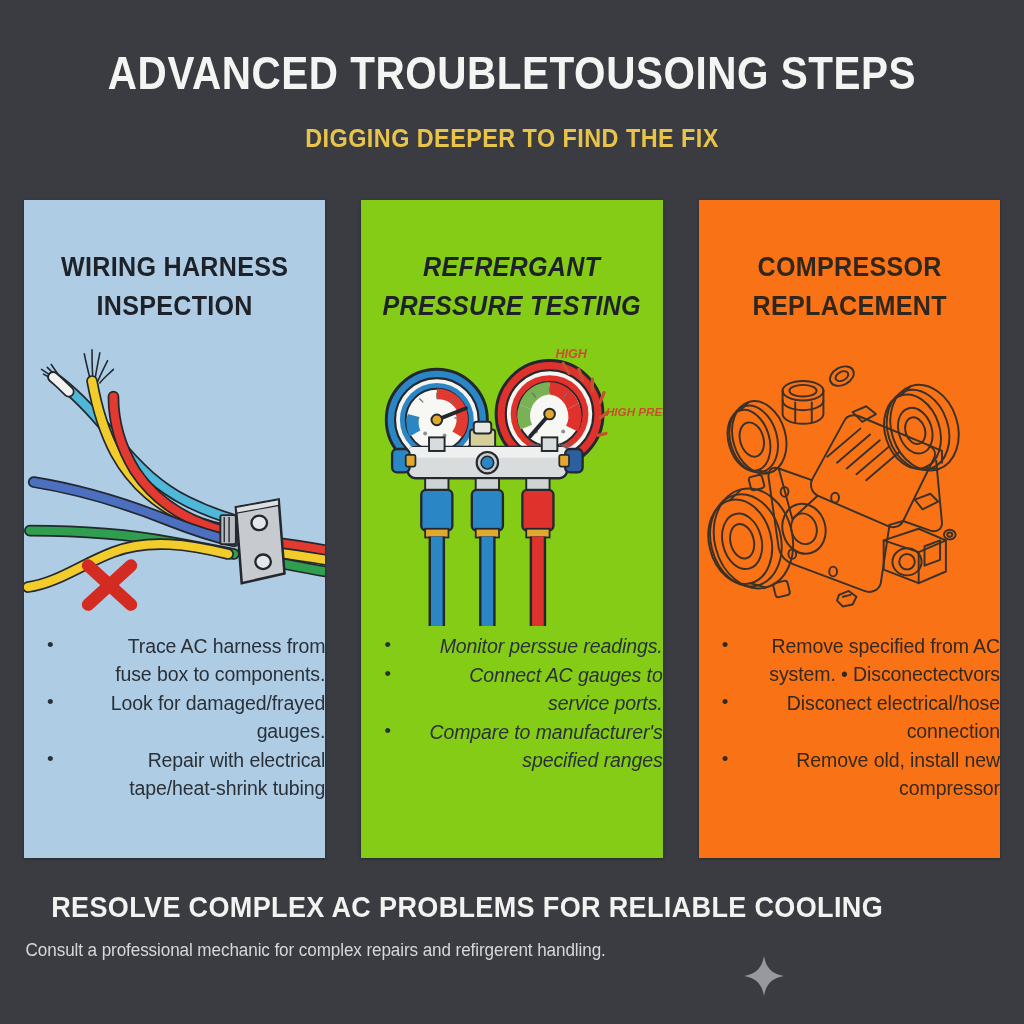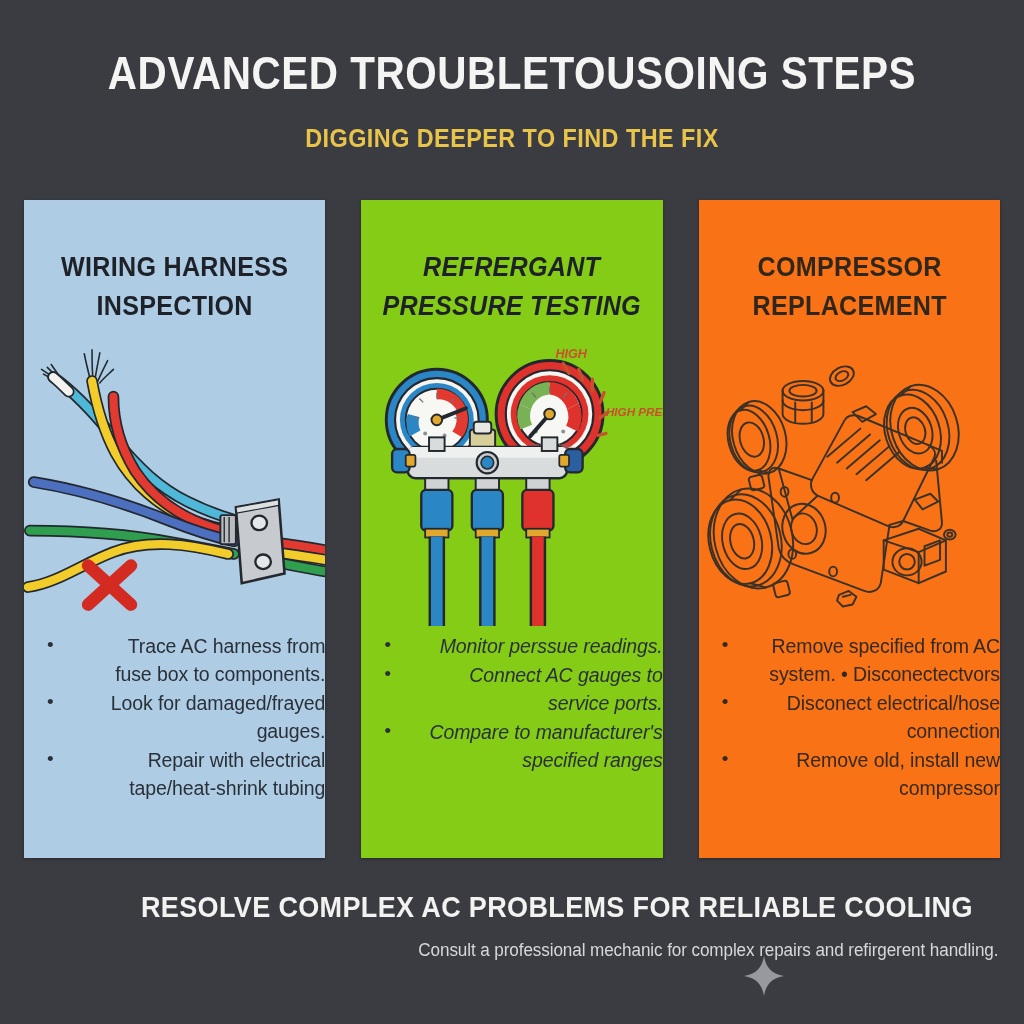--- a/index.html
+++ b/index.html
@@ -134,21 +134,21 @@
     top: -1px;
     font-size: 19px;
   }
 
   
   .footer {
     position: absolute;
     left: 0;
     top: 890px;
     width: 1024px;
-    text-align: right;
+    text-align: left;
   }
   .footer-headline {
     font-family: "Liberation Sans Narrow", "Liberation Sans", sans-serif;
     font-size: 30px;
     font-weight: bold;
     color: #f2f2f0;
     letter-spacing: 0.4px;
     transform: scaleX(0.9);
     transform-origin: center top;
     white-space: nowrap;

